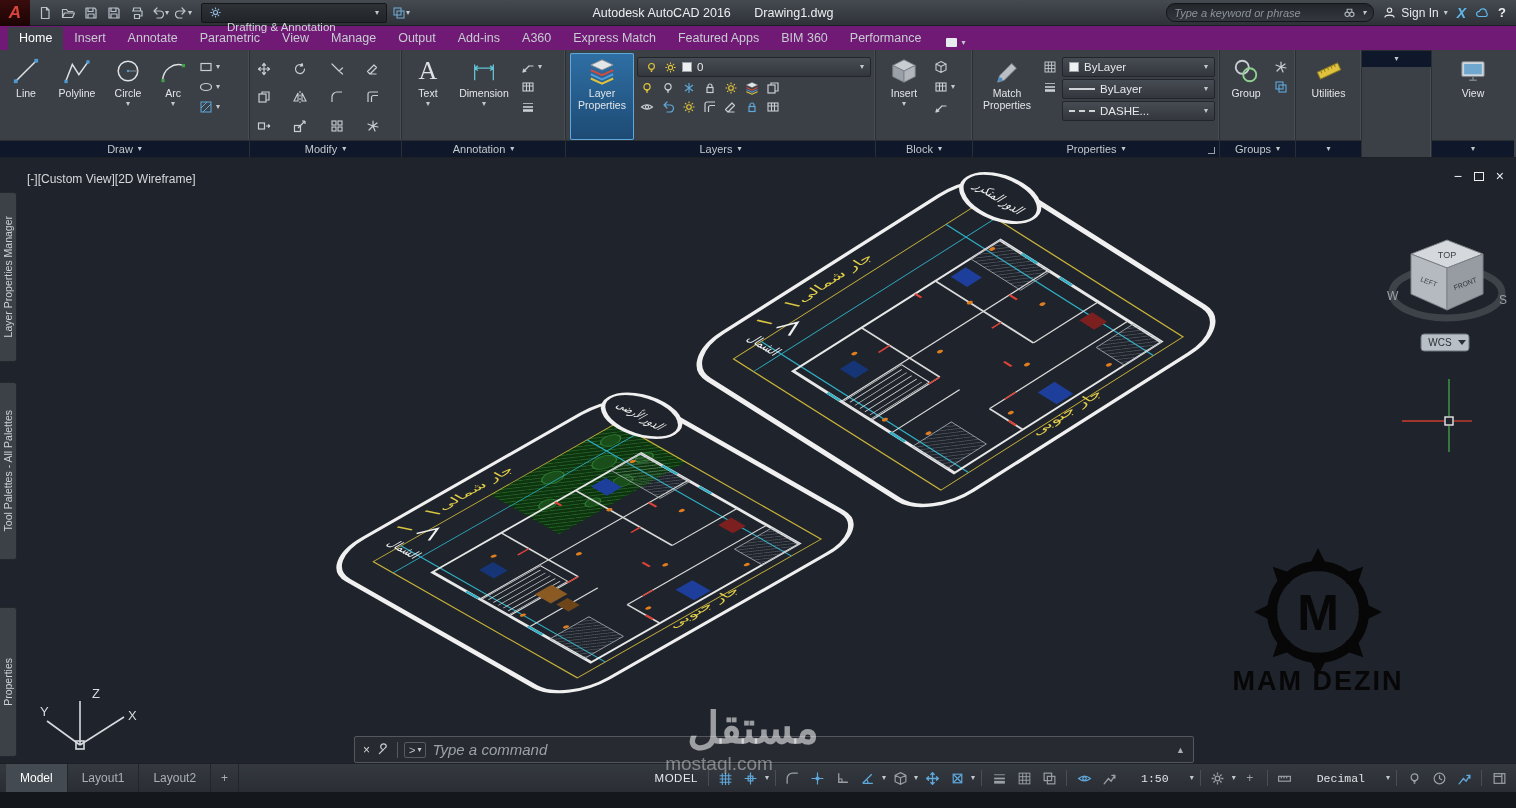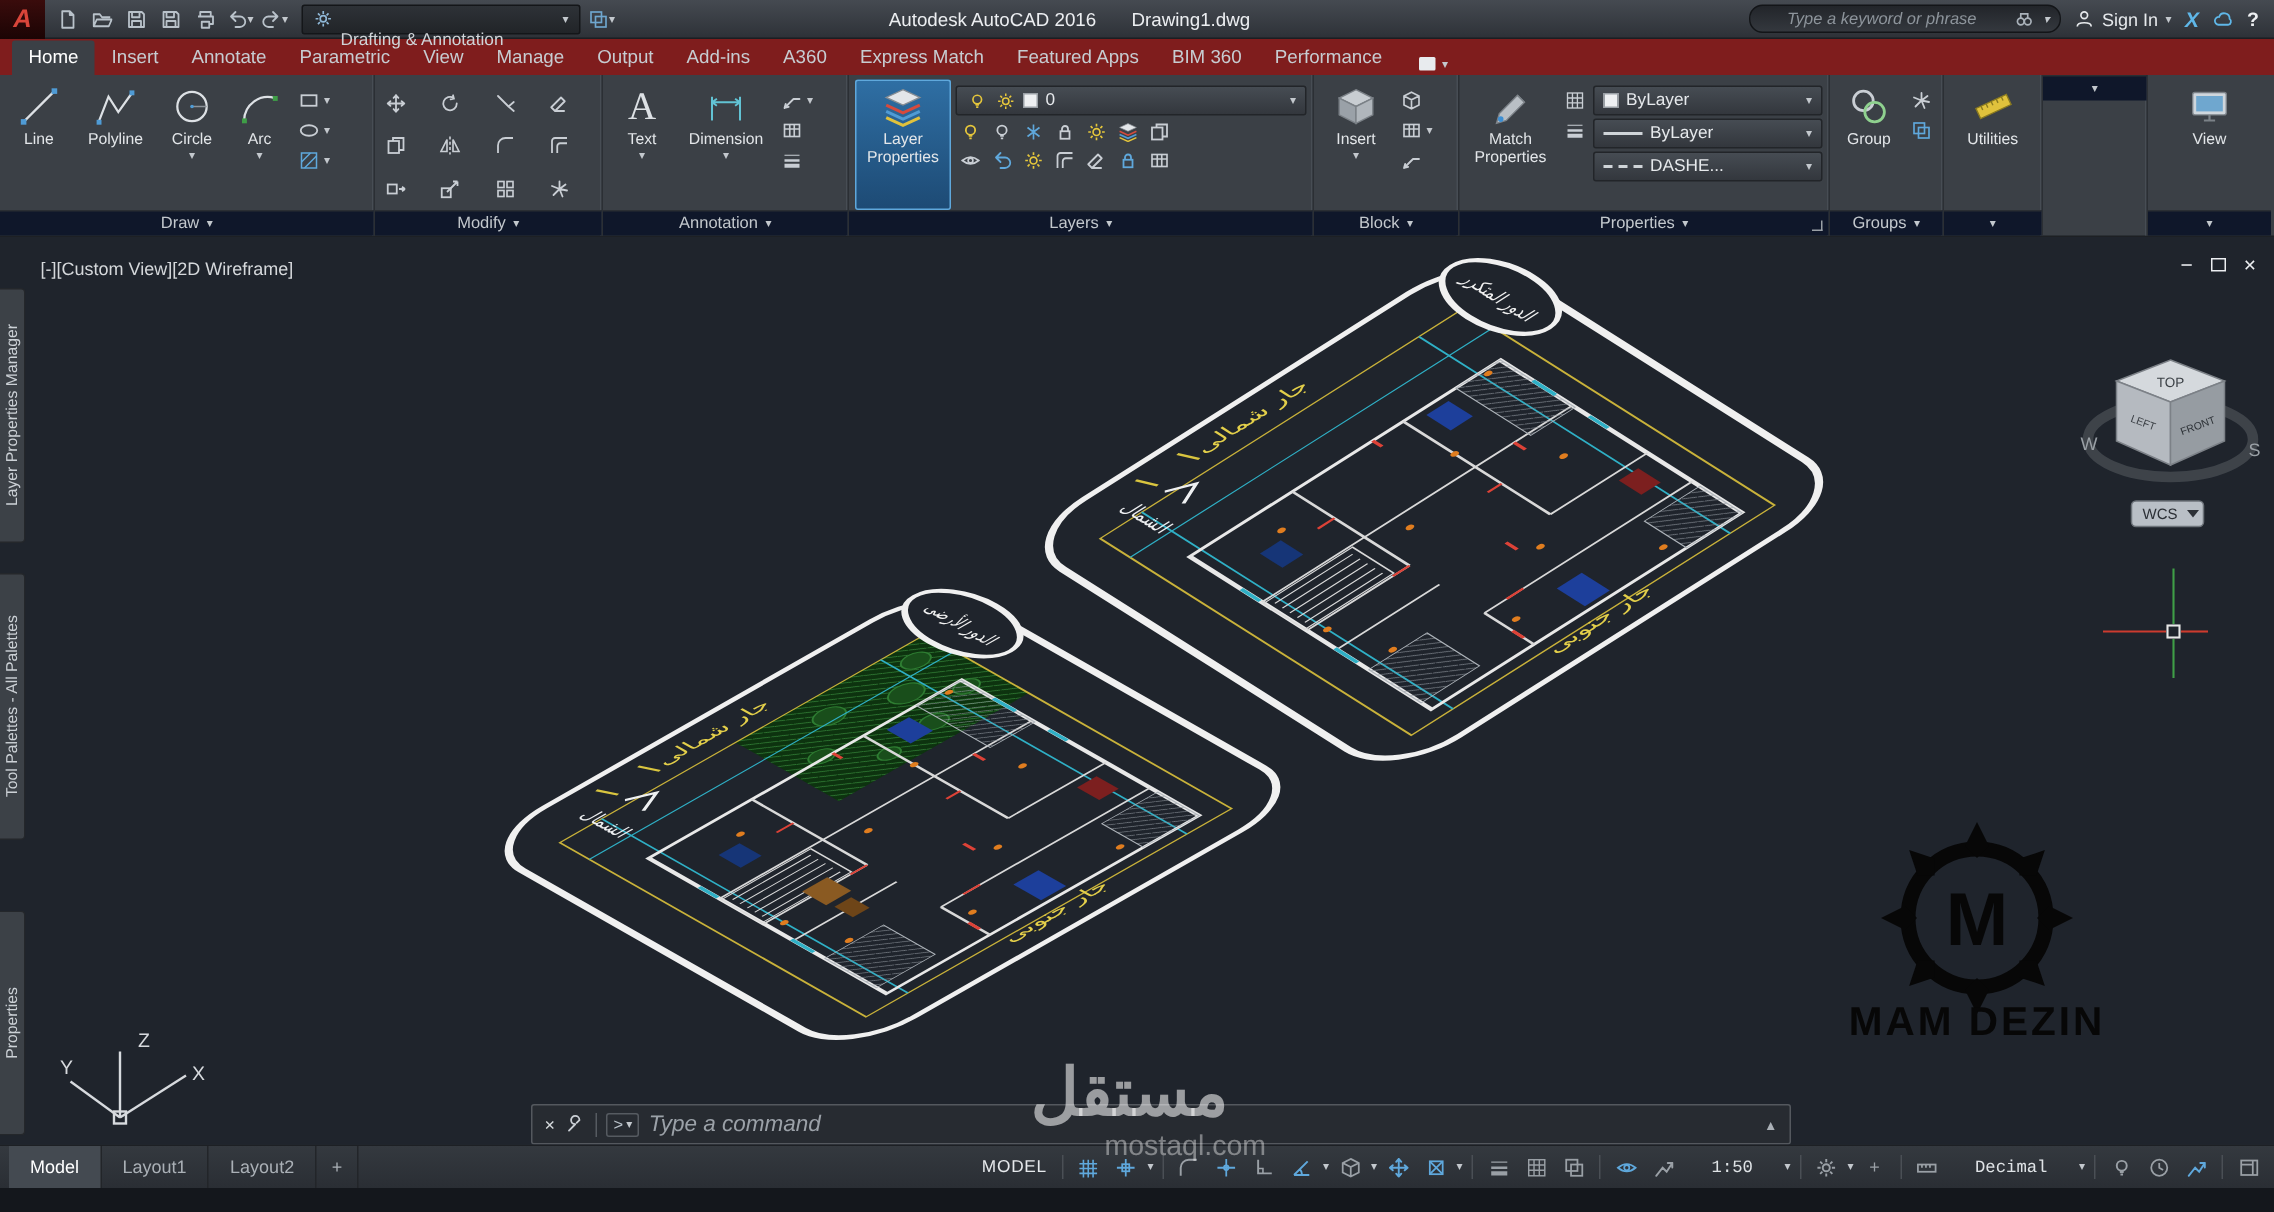--- a/index.html
+++ b/index.html
@@ -21,28 +21,28 @@
     margin:0 3px; background:linear-gradient(#2e3237,#212428); border:1px solid #141619;
     border-radius:2px; color:#cfd4d8; font-size:11.5px; min-width:186px; }
   .ws-combo .grow { flex:1;margin-top:29px; }
   .title-center { position:absolute; left:470px; right:560px; text-align:center;
     font-size:12.5px; color:#eceef1; pointer-events:none; white-space:nowrap; }
   .title-center .doc { margin-left:20px; }
   .tb-right { margin-left:auto; display:flex; align-items:center; gap:9px; padding-right:10px; }
   .search-box { display:flex; align-items:center; width:208px; height:19px;
     background:linear-gradient(#22252a,#34383e); border:1px solid #131518; border-radius:9px;
     padding:0 7px; color:#8d949b; font-style:italic; font-size:11px; gap:6px; }
-  .search-box .ph { flex:1; white-space:nowrap; overflow:hidden;margin-left:17px; }
+  .search-box .ph { flex:1; white-space:nowrap; overflow:hidden; }
   .signin { display:flex; align-items:center; gap:5px; color:#e6e9ec; }
   .x-blue { color:#5fb7e8; font-weight:bold; font-size:14px; font-style:italic; }
   .help-badge { color:#eef0f2; font-size:13px; font-weight:bold; }
   .caret { font-size:8px; color:#c3c8cd; line-height:1; }
 
   
-  .ribbon-tabs { height:24px; background:#7f1d1d; display:flex; align-items:flex-end;
+  .ribbon-tabs { height:24px; background:#701a75; display:flex; align-items:flex-end;
     padding-left:8px; color:#c7ccd1; font-size:12.5px; }
   .rtab { padding:4px 11px 5px; white-space:nowrap; }
   .rtab.active { background:#3b4046; color:#fff; border-radius:2px 2px 0 0; }
   .rtab-opts { margin-left:8px; display:flex; align-items:center; gap:4px; padding:3px 6px; }
   .rtab-opts .sq { width:11px; height:9px; background:#e8ebee; border-radius:1px; }
 
   
   .ribbon { height:108px; background:#3b4046; display:flex; border-bottom:1px solid #1d2024; }
   .panel { flex:none; display:flex; flex-direction:column; border-right:1px solid #2b2f34;
     box-shadow:inset -1px 0 0 #474d54; }
@@ -92,21 +92,21 @@
     background:rgba(40,44,50,.95); border:1px solid #54585e; border-radius:2px;
     display:flex; align-items:center; gap:6px; padding:0 8px; }
   .cmdbar .prompt { font-style:italic; font-size:15px; color:#9ba1a8; flex:1; }
   .cmdbar .vdiv { width:1px; height:16px; background:#565b61; }
   .cmd-x { color:#d6dadd; font-size:12px; }
   .promptchip { display:flex; align-items:center; gap:2px; color:#b9c2ca; font-size:11px;
     border:1px solid #565b61; border-radius:2px; padding:1px 4px; }
   .mostaql { position:absolute; left:628px; top:702px; width:250px; text-align:center;
     z-index:40; pointer-events:none; }
   .mostaql .ar { font-size:44px; font-weight:bold; color:rgba(255,255,255,.55); }
-  .mostaql .en { font-size:19px; color:rgba(255,255,255,.4); transform:translateX(-34px);text-align:right; }
+  .mostaql .en { font-size:19px; color:rgba(255,255,255,.4); transform:translateX(-34px); }
 
   
   .statusbar { height:29px; background:linear-gradient(#34393f,#2a2e34);
     border-top:1px solid #1d2024; display:flex; align-items:stretch; font-size:12px; }
   .ltabs { display:flex; align-items:stretch; padding-left:6px; }
   .ltab { display:flex; align-items:center; padding:0 14px; color:#aab0b6;
     border-right:1px solid #222529; }
   .ltab.active { background:#444a51; color:#fff; }
   .ltab.plus { padding:0 10px; }
   .sright { margin-left:auto; display:flex; align-items:center; gap:3px; padding-right:6px; }

